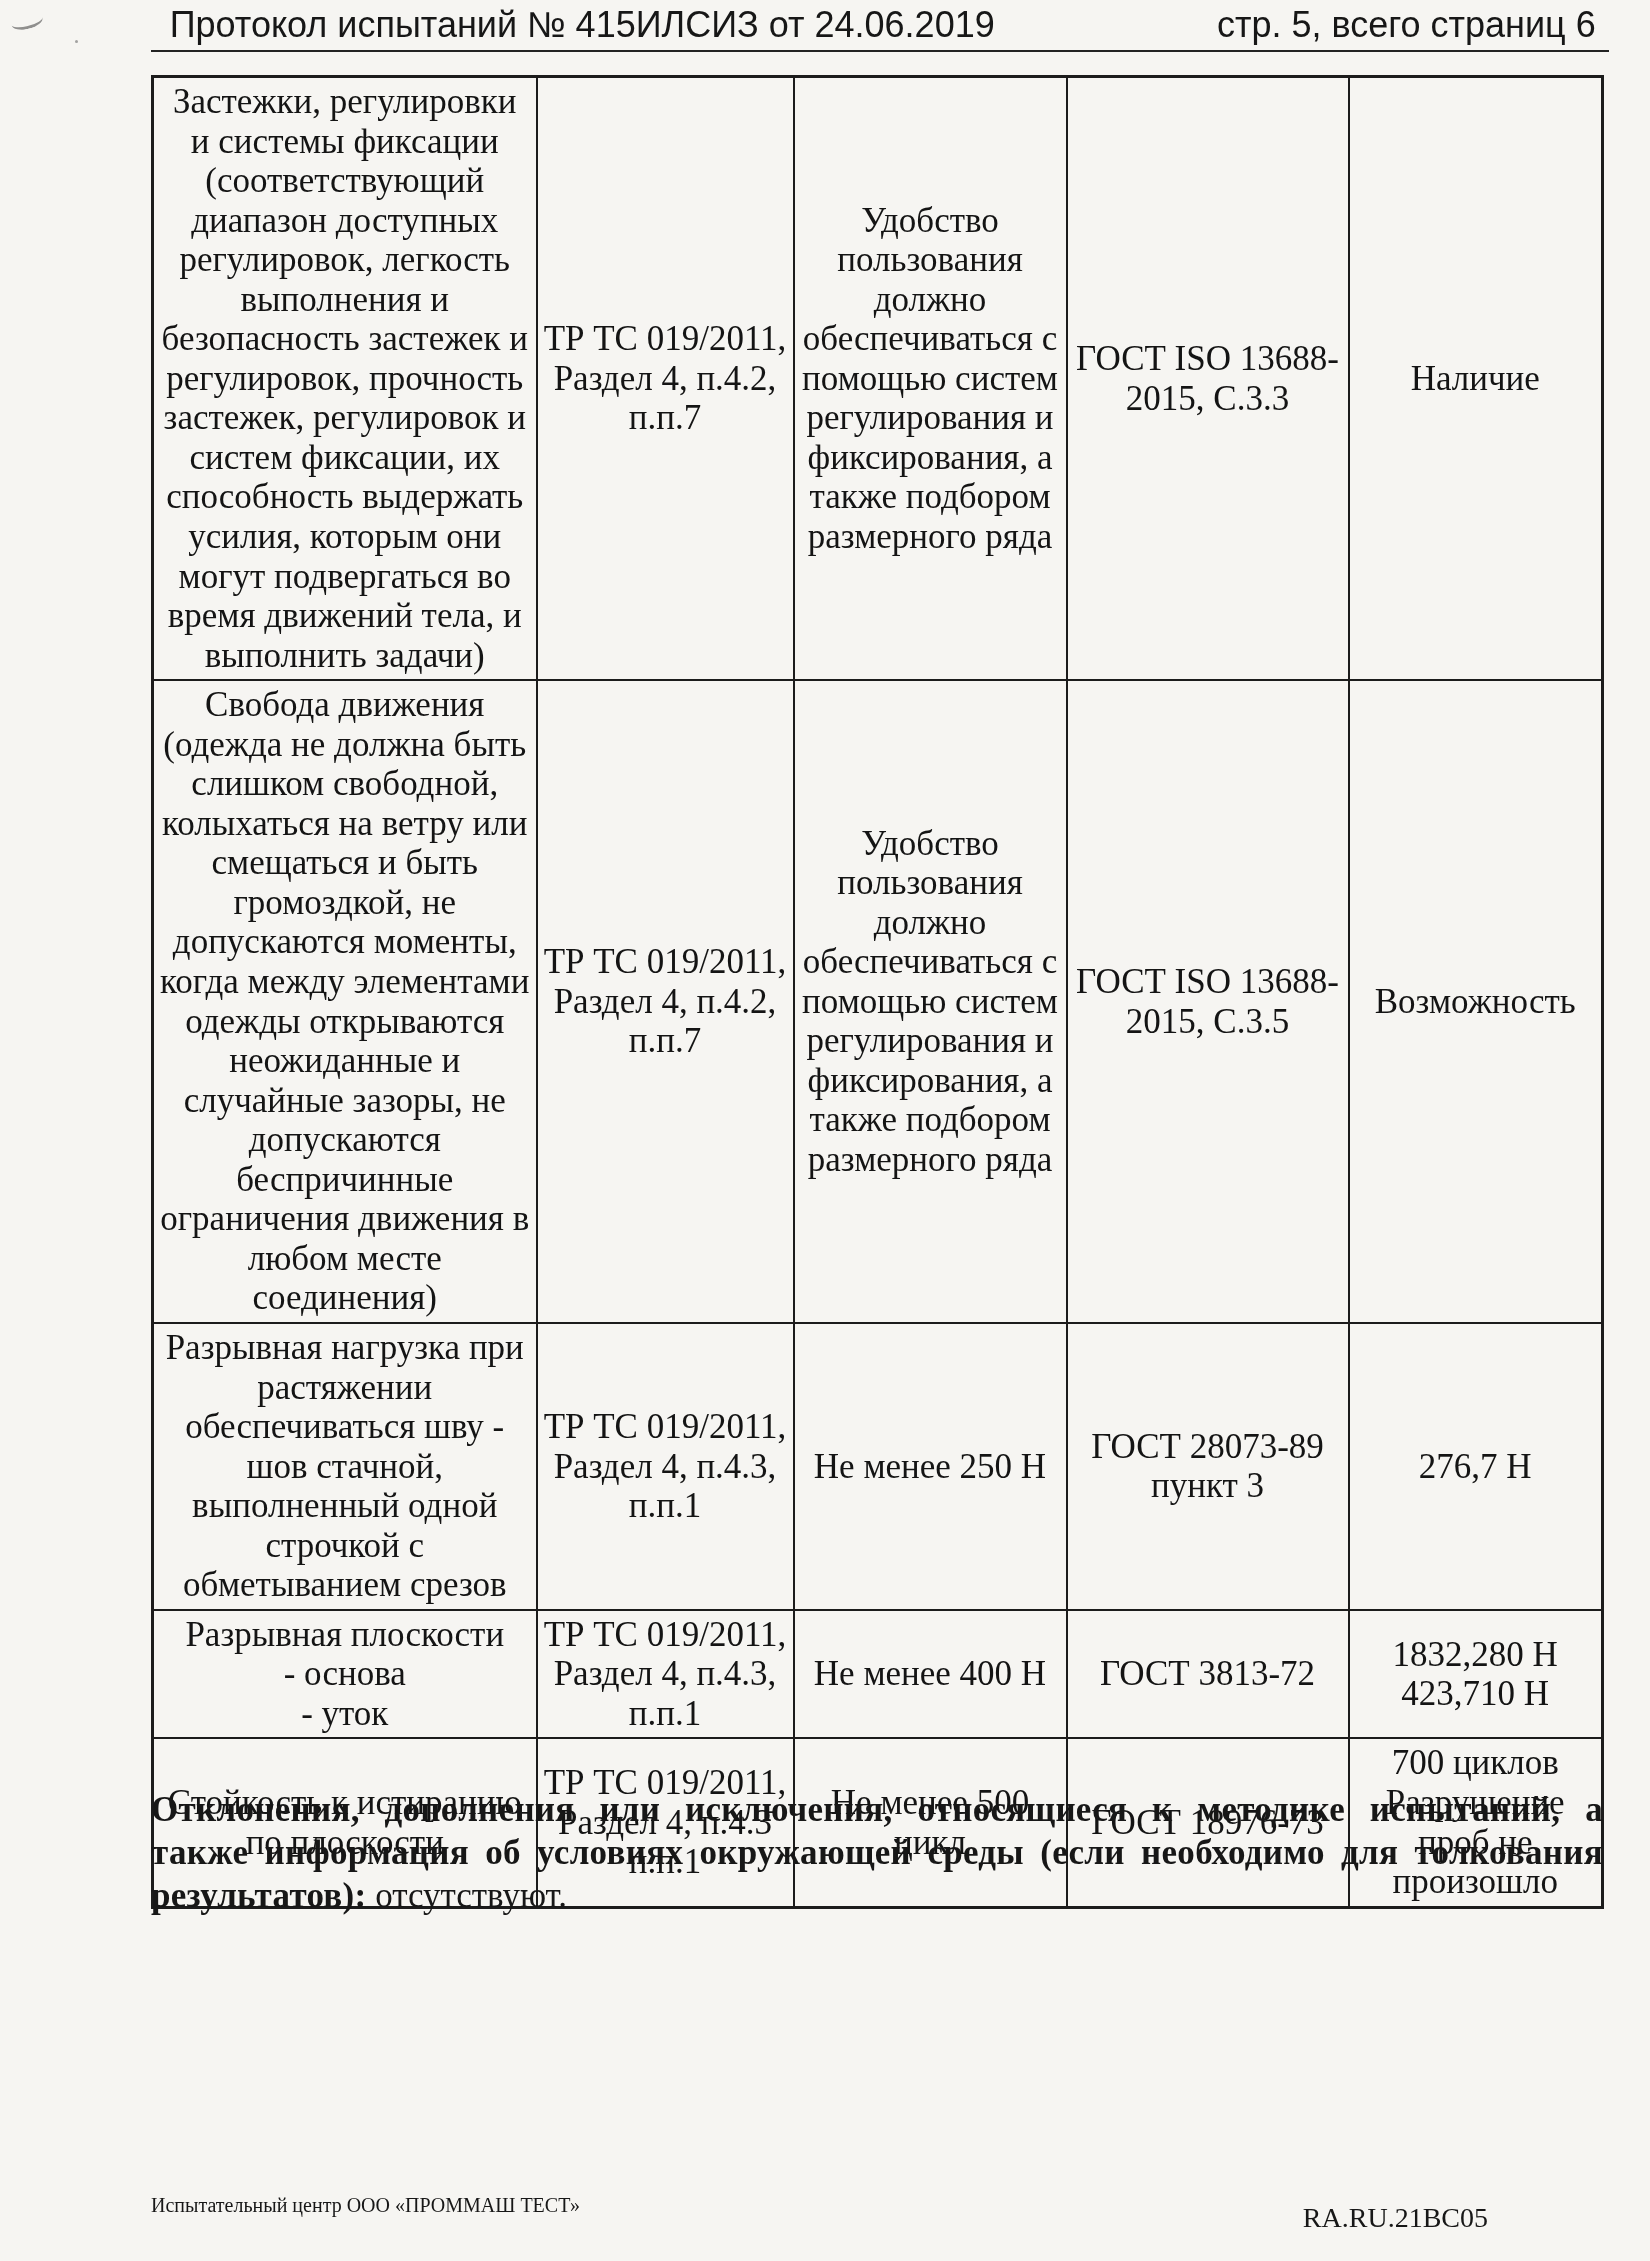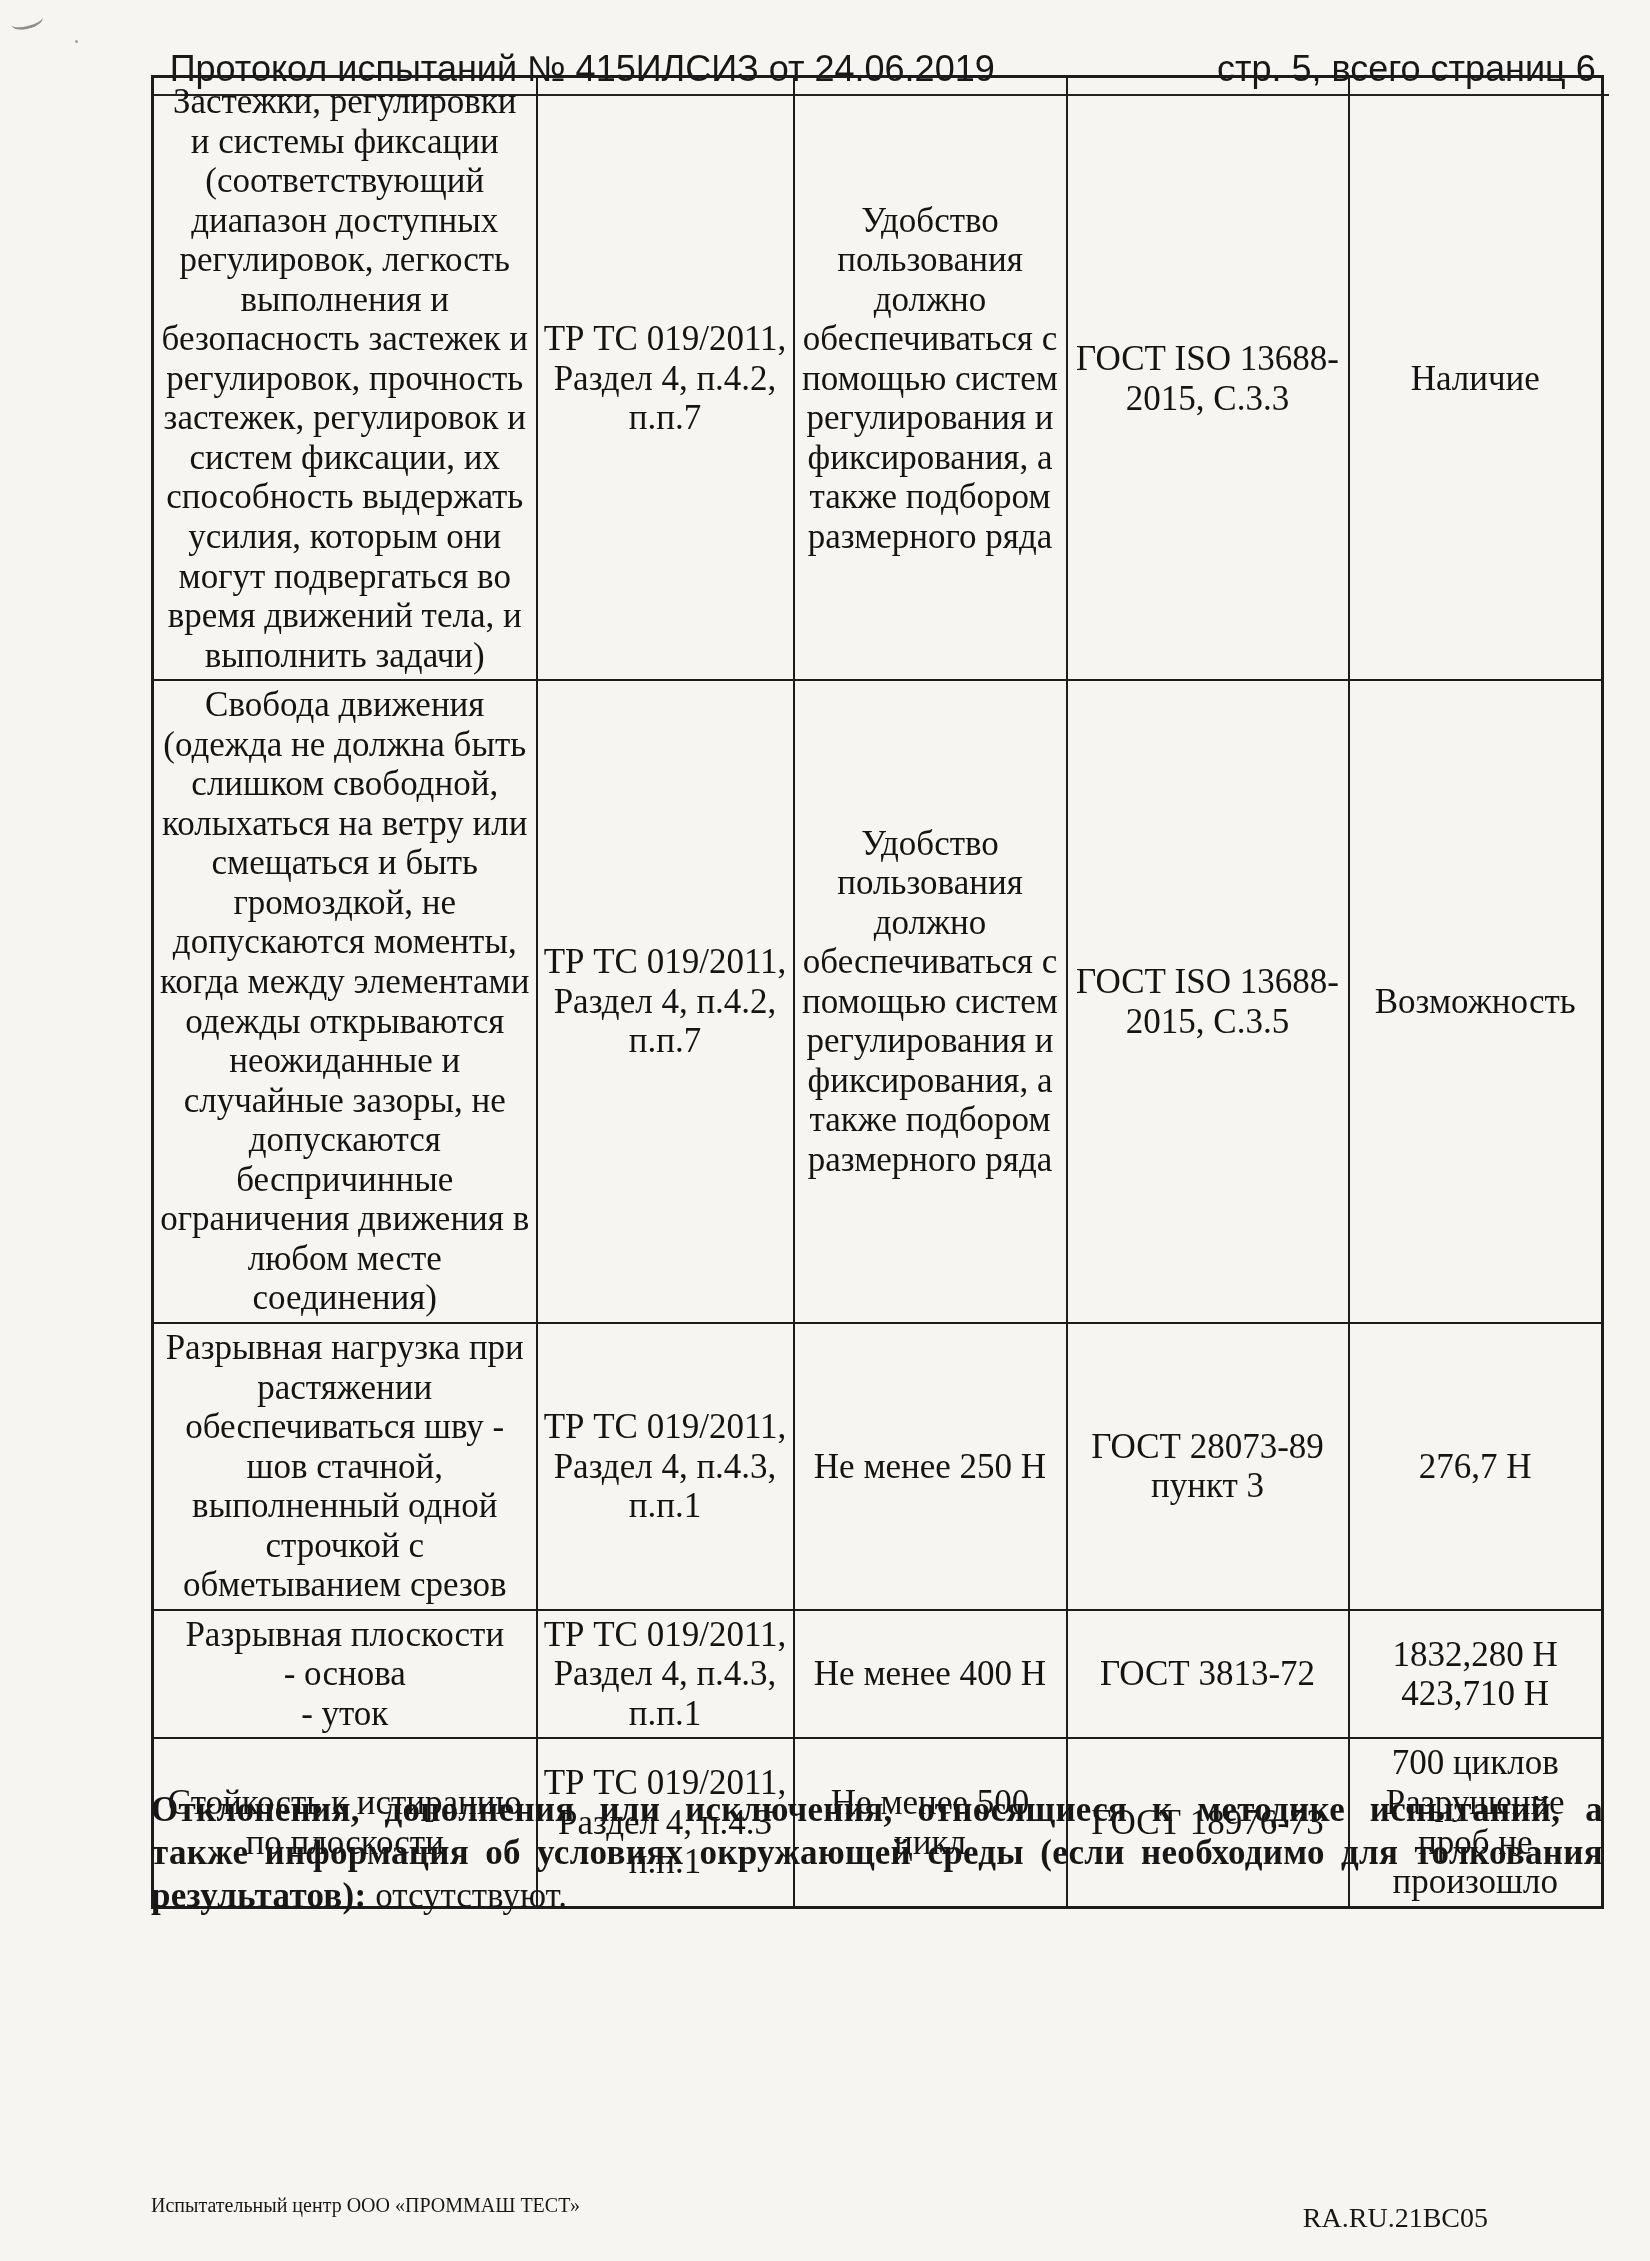--- a/index.html
+++ b/index.html
@@ -14,21 +14,21 @@
   
   .header{
     position:absolute;top:5.3px;left:151px;width:1458px;
     display:flex;justify-content:space-between;align-items:flex-end;
     border-bottom:2.7px solid #232323;
     padding-bottom:5.3px;
     font-family:"Liberation Sans", sans-serif;
     font-size:36px;line-height:1.1;
   }
   .header .h-left{margin-left:18.7px;}
-  .header .h-right{margin-right:13.3px;margin-top:44px;}
+  .header .h-right{margin-right:13.3px;}
   
   .squiggle{
     position:absolute;left:10.7px;top:13.3px;width:32px;height:13.3px;
     border-bottom:3.3px solid #5a5a5a;border-radius:50%;
     transform:rotate(-14deg);opacity:.65;
   }
   .speck{position:absolute;left:75px;top:40px;width:3.3px;height:3.3px;background:#6a6a6a;border-radius:50%;opacity:.6;}
   
   table.results{
     position:absolute;top:75px;left:151px;

